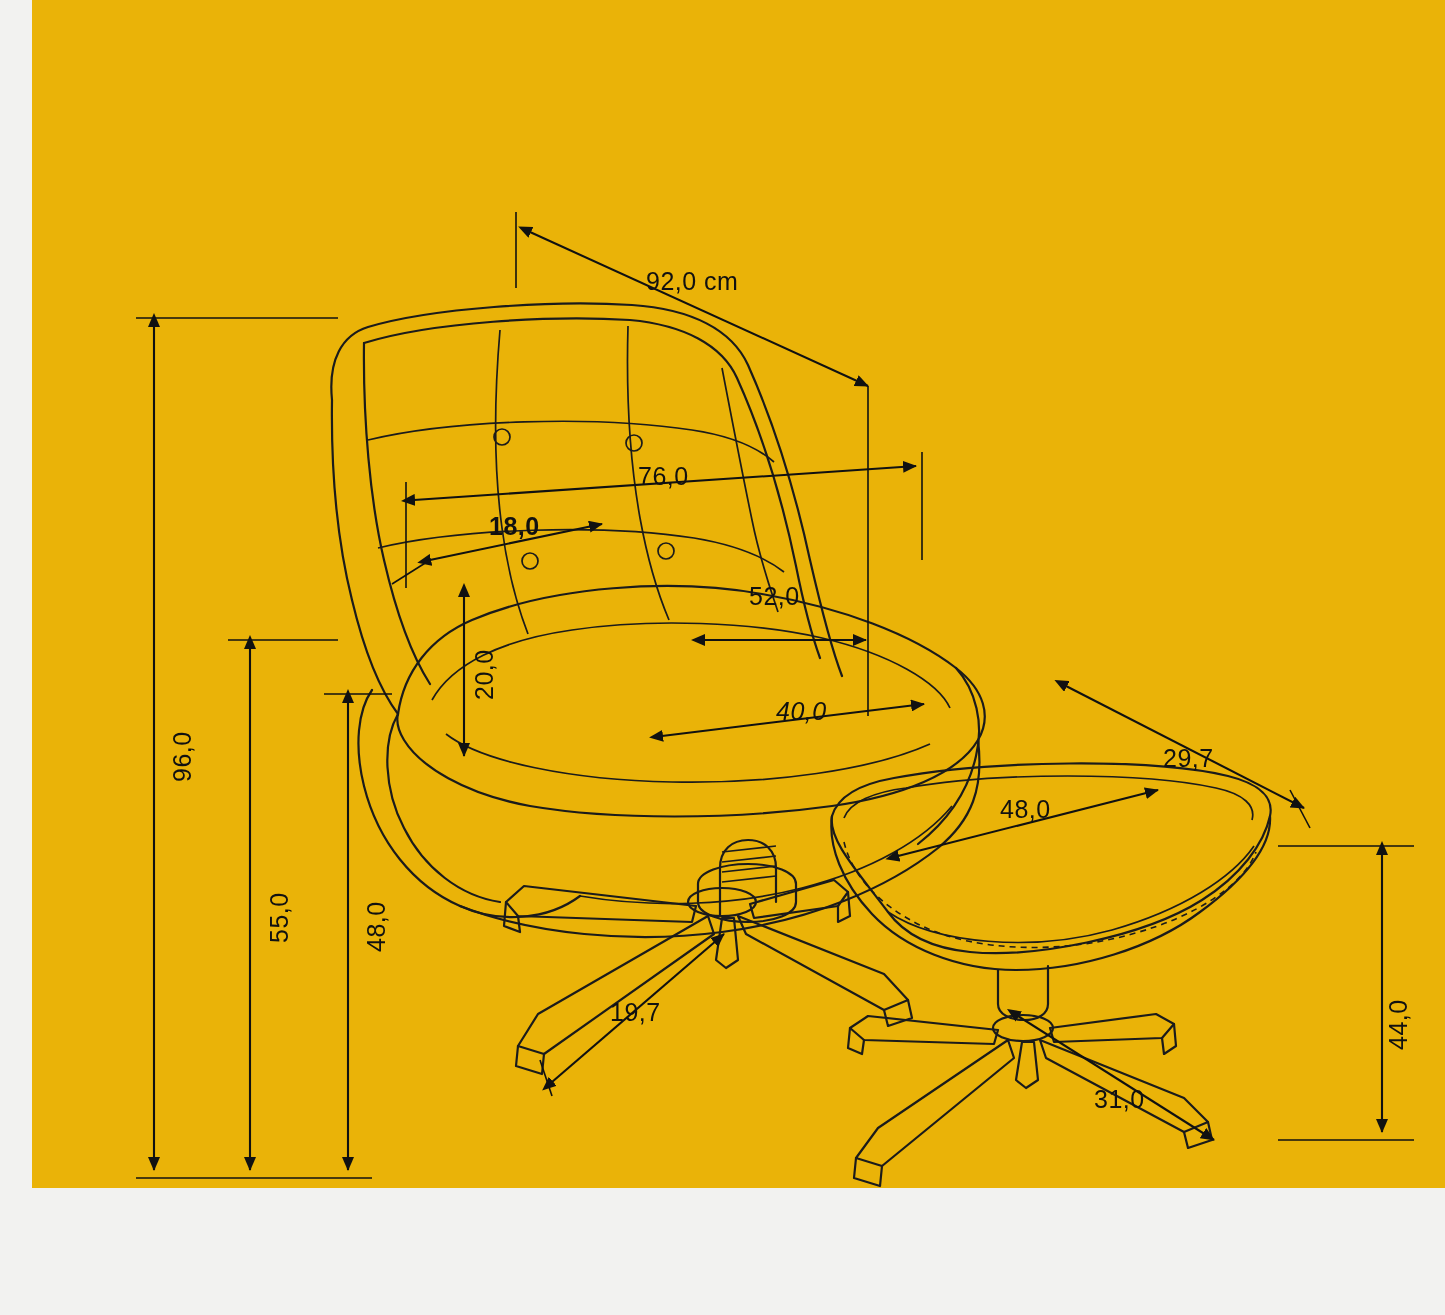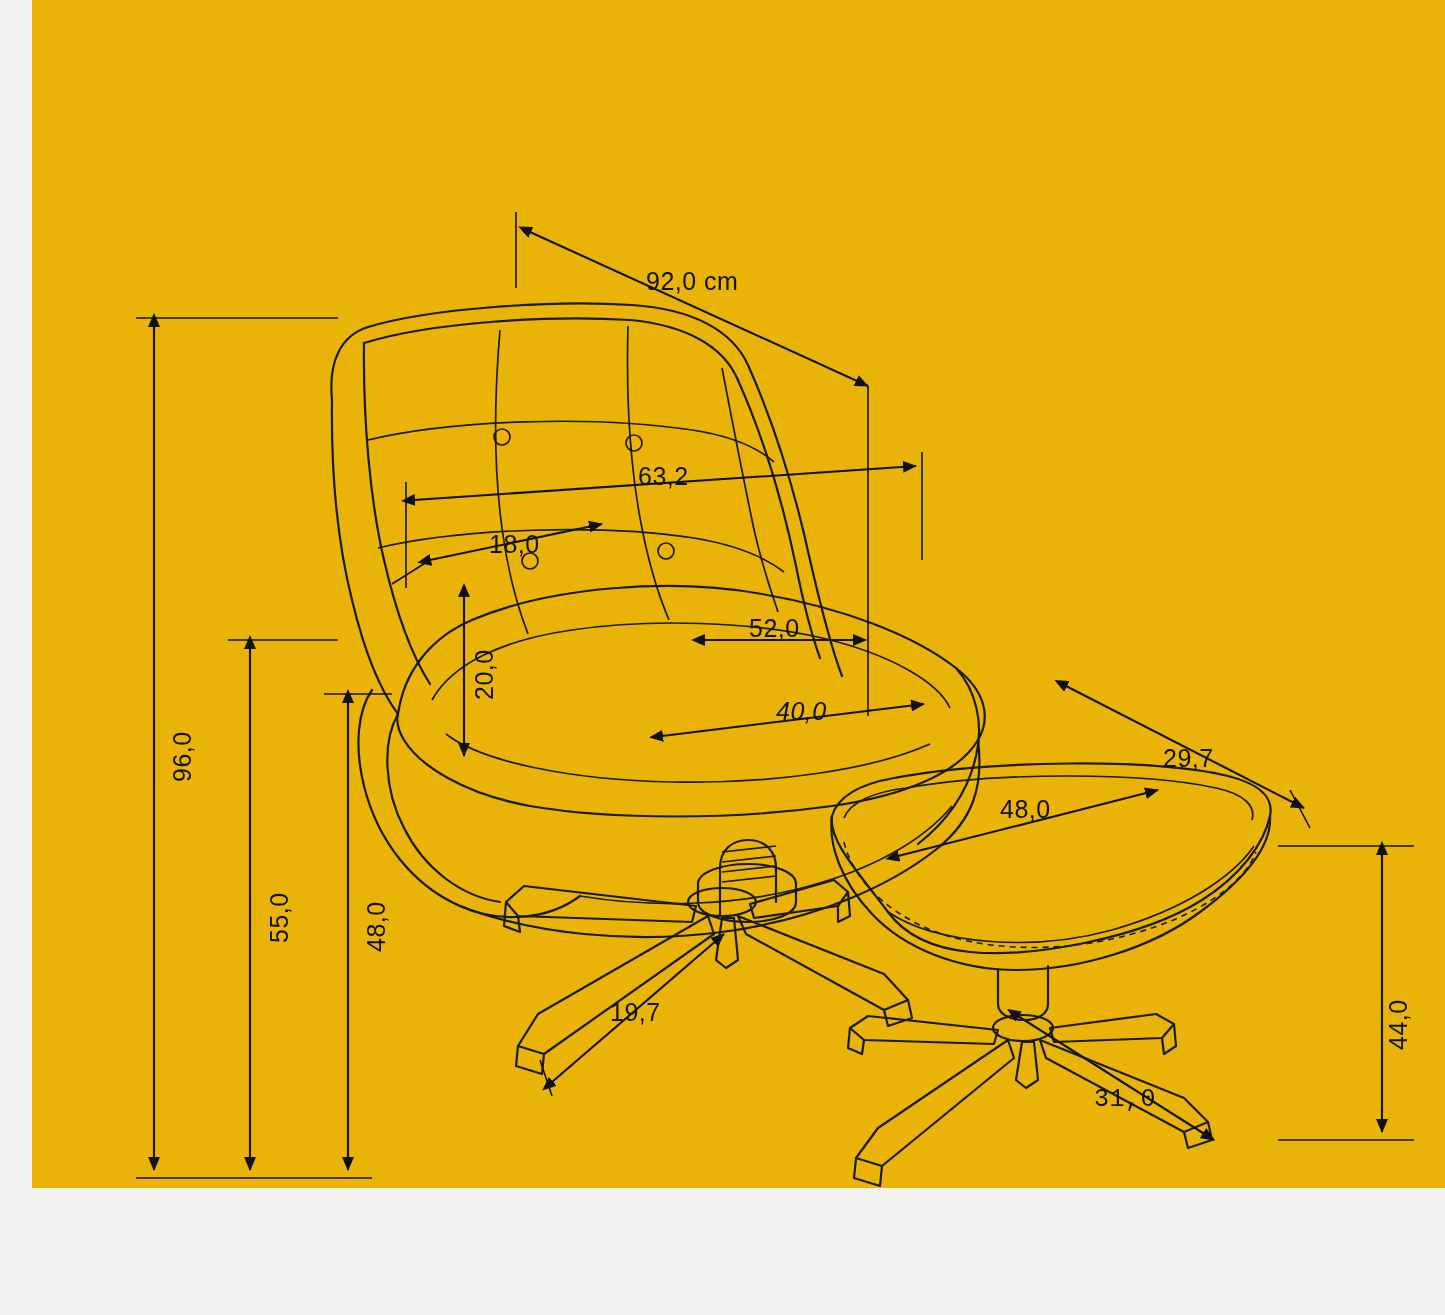--- a/index.html
+++ b/index.html
@@ -213,27 +213,27 @@
 
       <line class="extline" x1="1246" y1="846" x2="1382" y2="846"></line>
       <line class="extline" x1="1246" y1="1140" x2="1382" y2="1140"></line>
       <line class="dimline" x1="1350" y1="854" x2="1350" y2="1132" marker-start="url(#arrowStart)" marker-end="url(#arrowEnd)"></line>
 
       <line class="dimline" x1="986" y1="1016" x2="1182" y2="1140" marker-start="url(#arrowStart)" marker-end="url(#arrowEnd)"></line>
     </g>
   </svg>
 
   <div class="dimlabel" style="left:614px; top:267px;">92,0 cm</div>
-  <div class="dimlabel" style="left:606px; top:462px;">63,2</div>
-  <div class="dimlabel" style="left:457px; top:530px;">18,0</div>
-  <div class="dimlabel" style="left:717px; top:614px;text-align:center;">52,0</div>
+  <div class="dimlabel" style="left:606px; top:462px;">76,0</div>
+  <div class="dimlabel" style="left:457px; top:512px;font-weight:bold;">18,0</div>
+  <div class="dimlabel" style="left:717px; top:582px;text-align:center;">52,0</div>
   <div class="dimlabel" style="left:744px; top:697px;font-style:italic;">40,0</div>
   <div class="dimlabel rot" style="left:438px; top:700px;">20,0</div>
   <div class="dimlabel rot" style="left:136px; top:782px;">96,0</div>
   <div class="dimlabel rot" style="left:233px; top:943px;">55,0</div>
   <div class="dimlabel rot" style="left:330px; top:952px;">48,0</div>
   <div class="dimlabel" style="left:578px; top:998px;">19,7</div>
   <div class="dimlabel" style="left:1131px; top:744px;">29,7</div>
   <div class="dimlabel" style="left:968px; top:795px;">48,0</div>
   <div class="dimlabel rot" style="left:1352px; top:1050px;">44,0</div>
-  <div class="dimlabel" style="left:1062px; top:1085px;font-family:Liberation Mono, monospace;">31,0</div>
+  <div class="dimlabel" style="left:1062px; top:1085px;">31,0</div>
 
 </div>
 
 </body></html>

